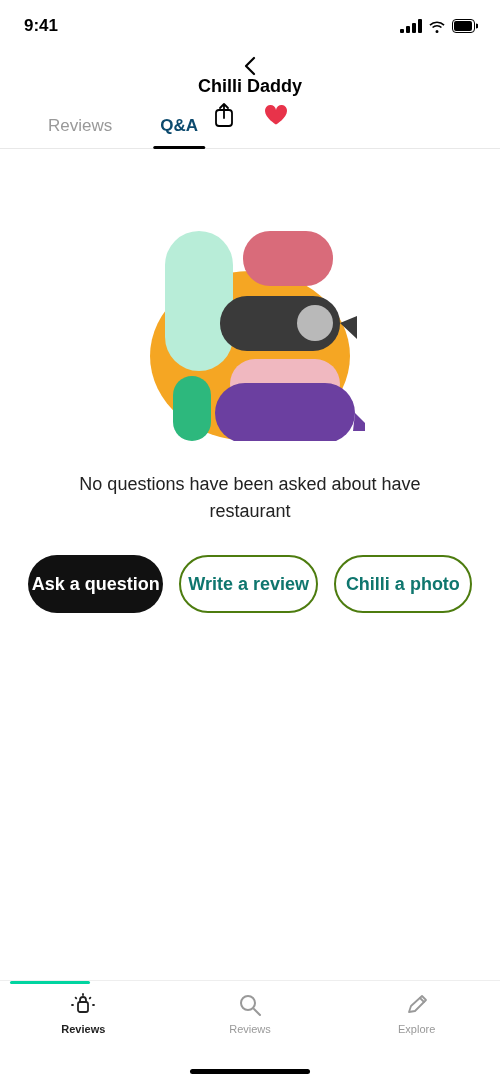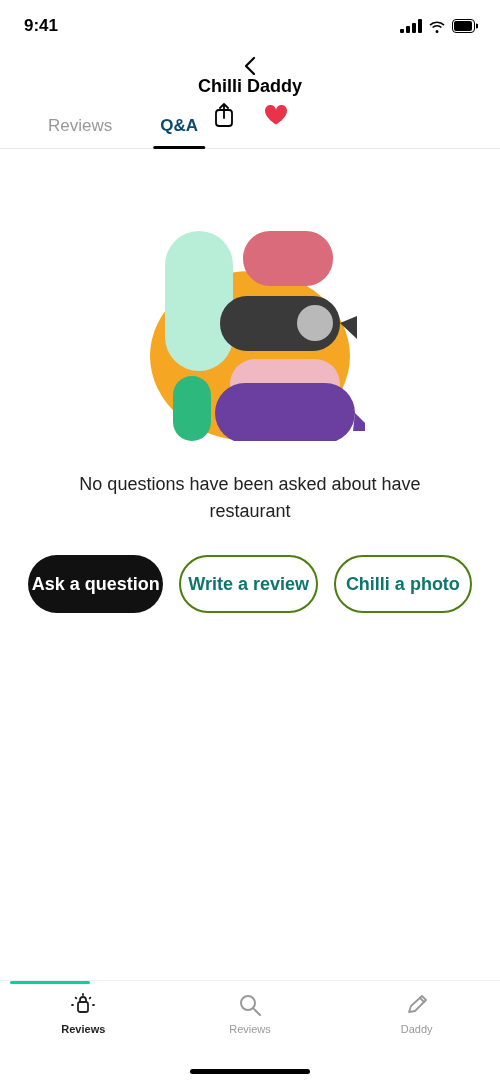--- a/index.html
+++ b/index.html
@@ -325,17 +325,17 @@
   </div>
 
 
   <div class="nav-item">
     <div class="nav-icon">
       <svg width="26" height="26" viewBox="0 0 26 26" fill="none">
         <path d="M5 20l2-6L18 4l4 4L11 19l-6 1z" stroke="#999" stroke-width="1.8" stroke-linejoin="round" fill="none"></path>
         <path d="M16 6l4 4" stroke="#999" stroke-width="1.8" stroke-linecap="round"></path>
       </svg>
     </div>
-    <span class="nav-label">Daddy</span>
+    <span class="nav-label">Explore</span>
   </div>
 
   <div class="home-indicator"></div>
 </nav>
 
 </body></html>

